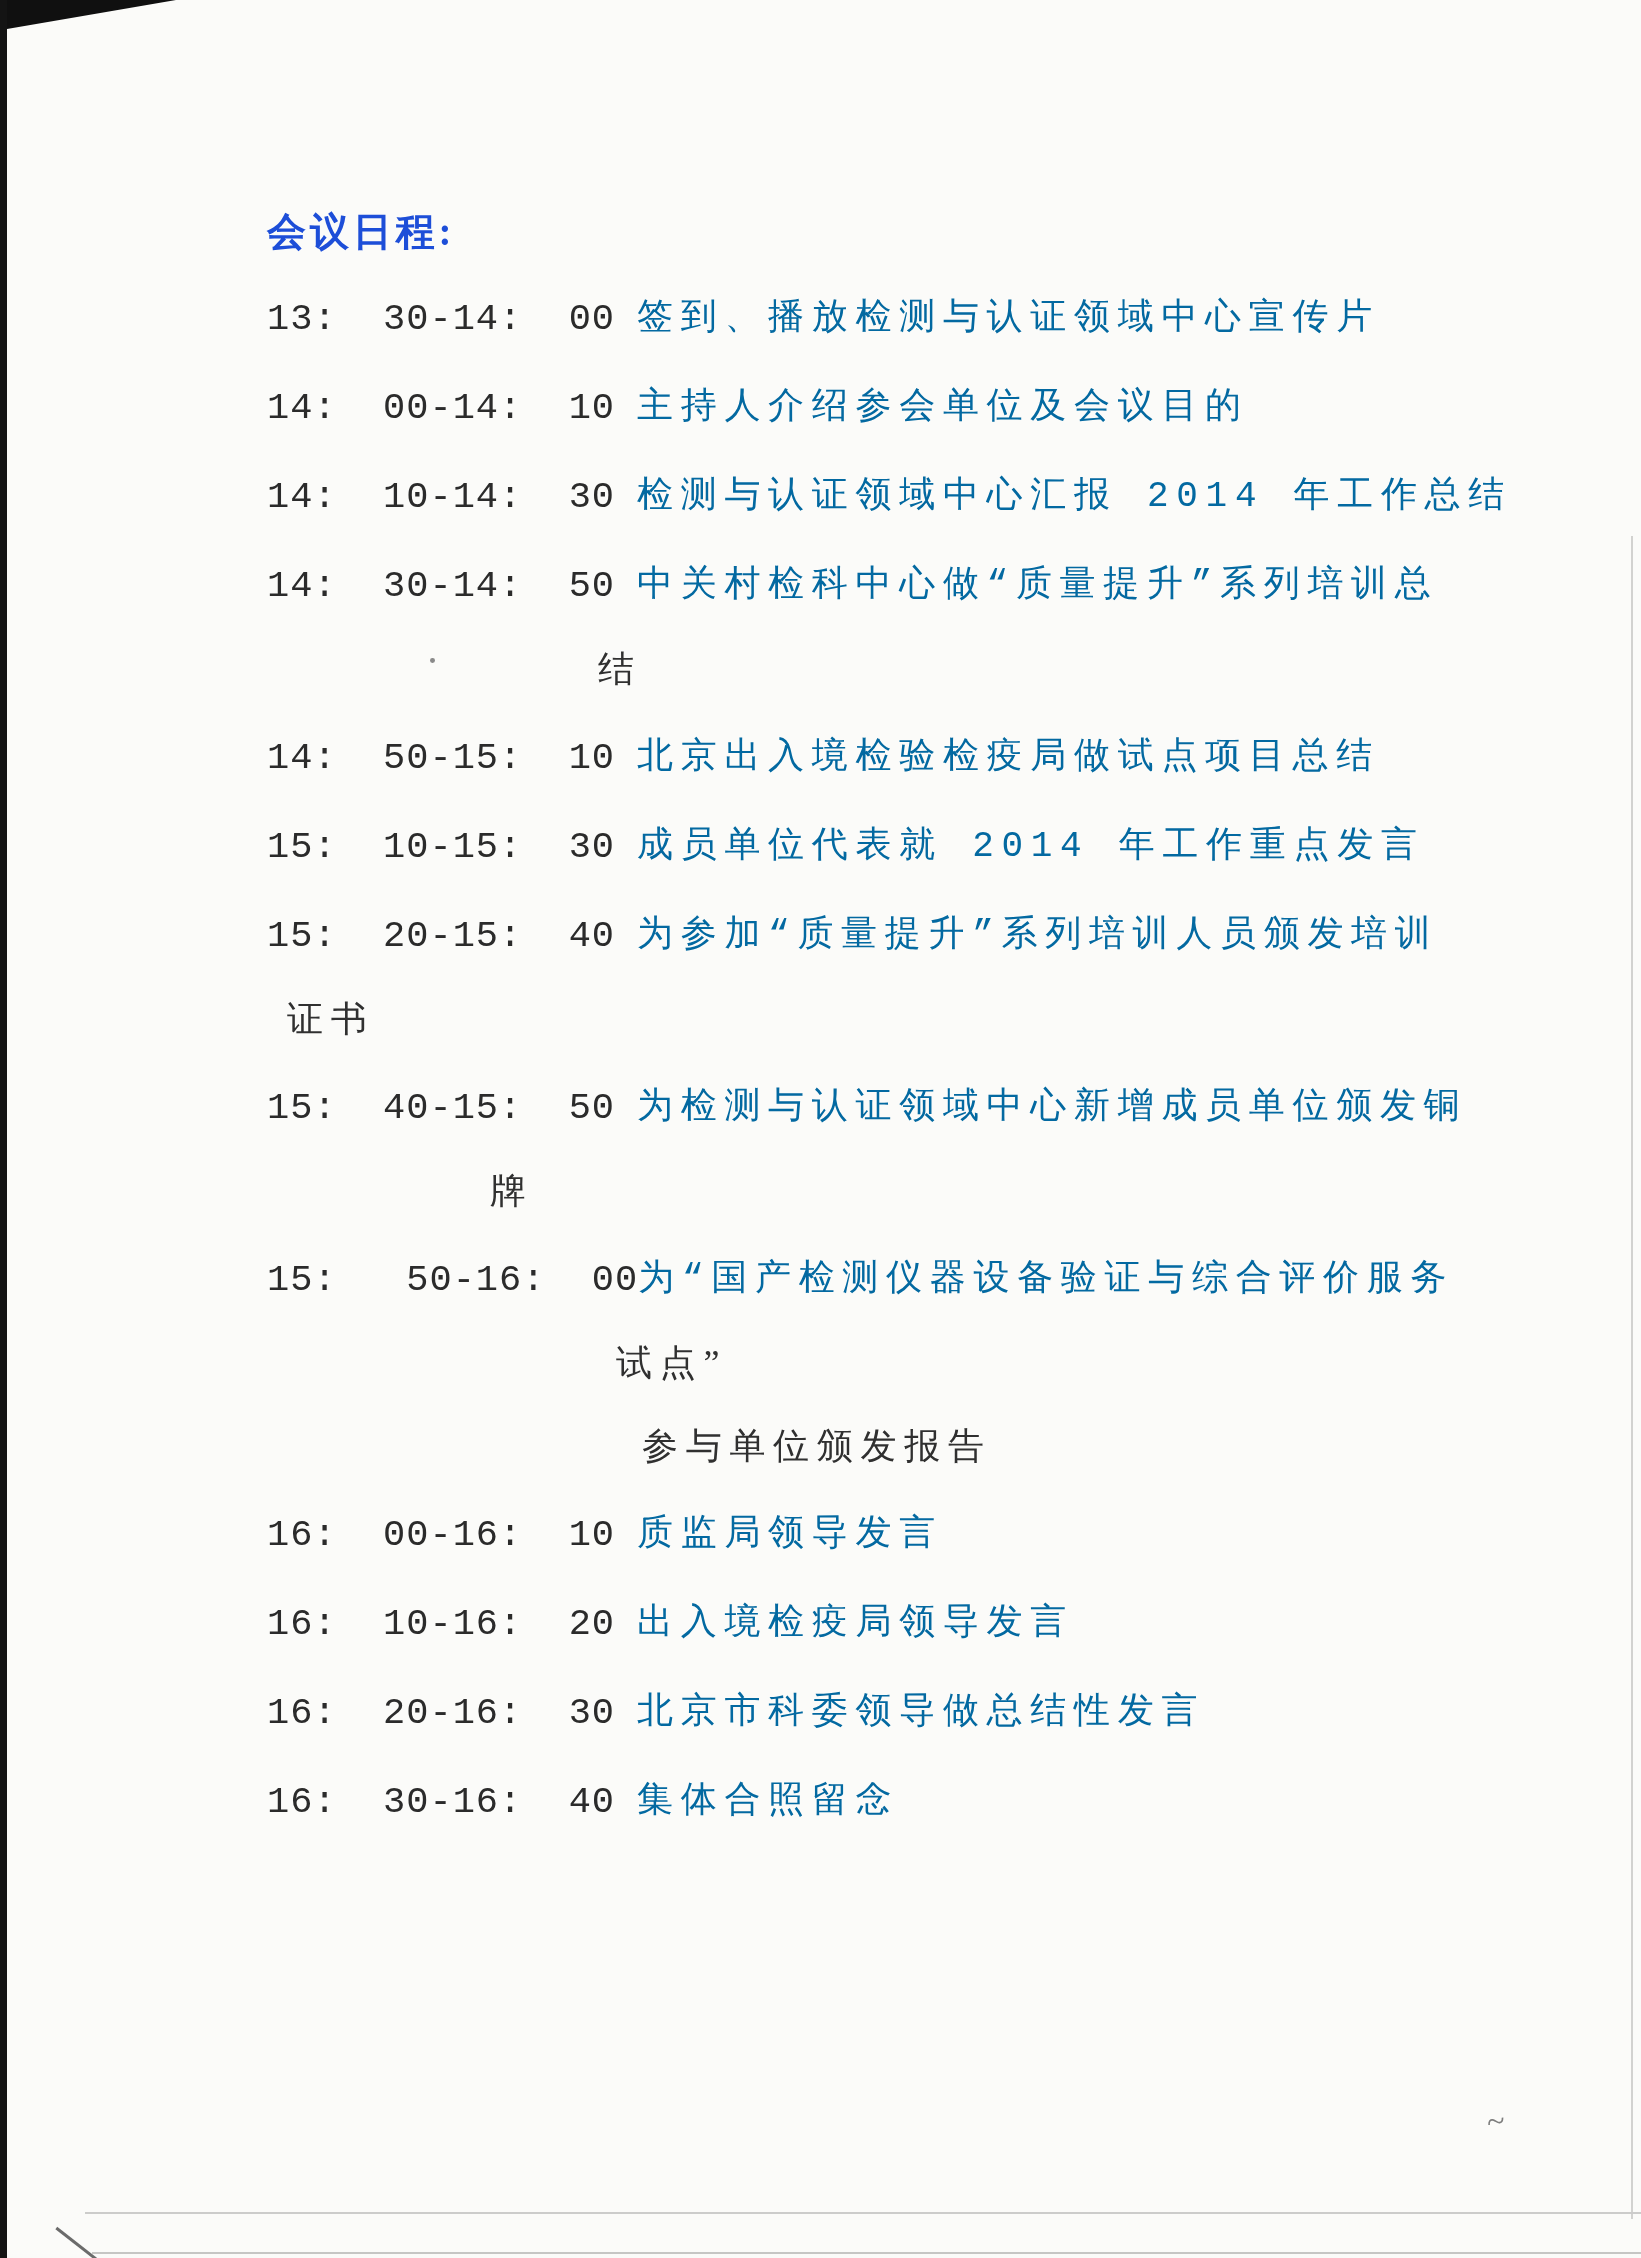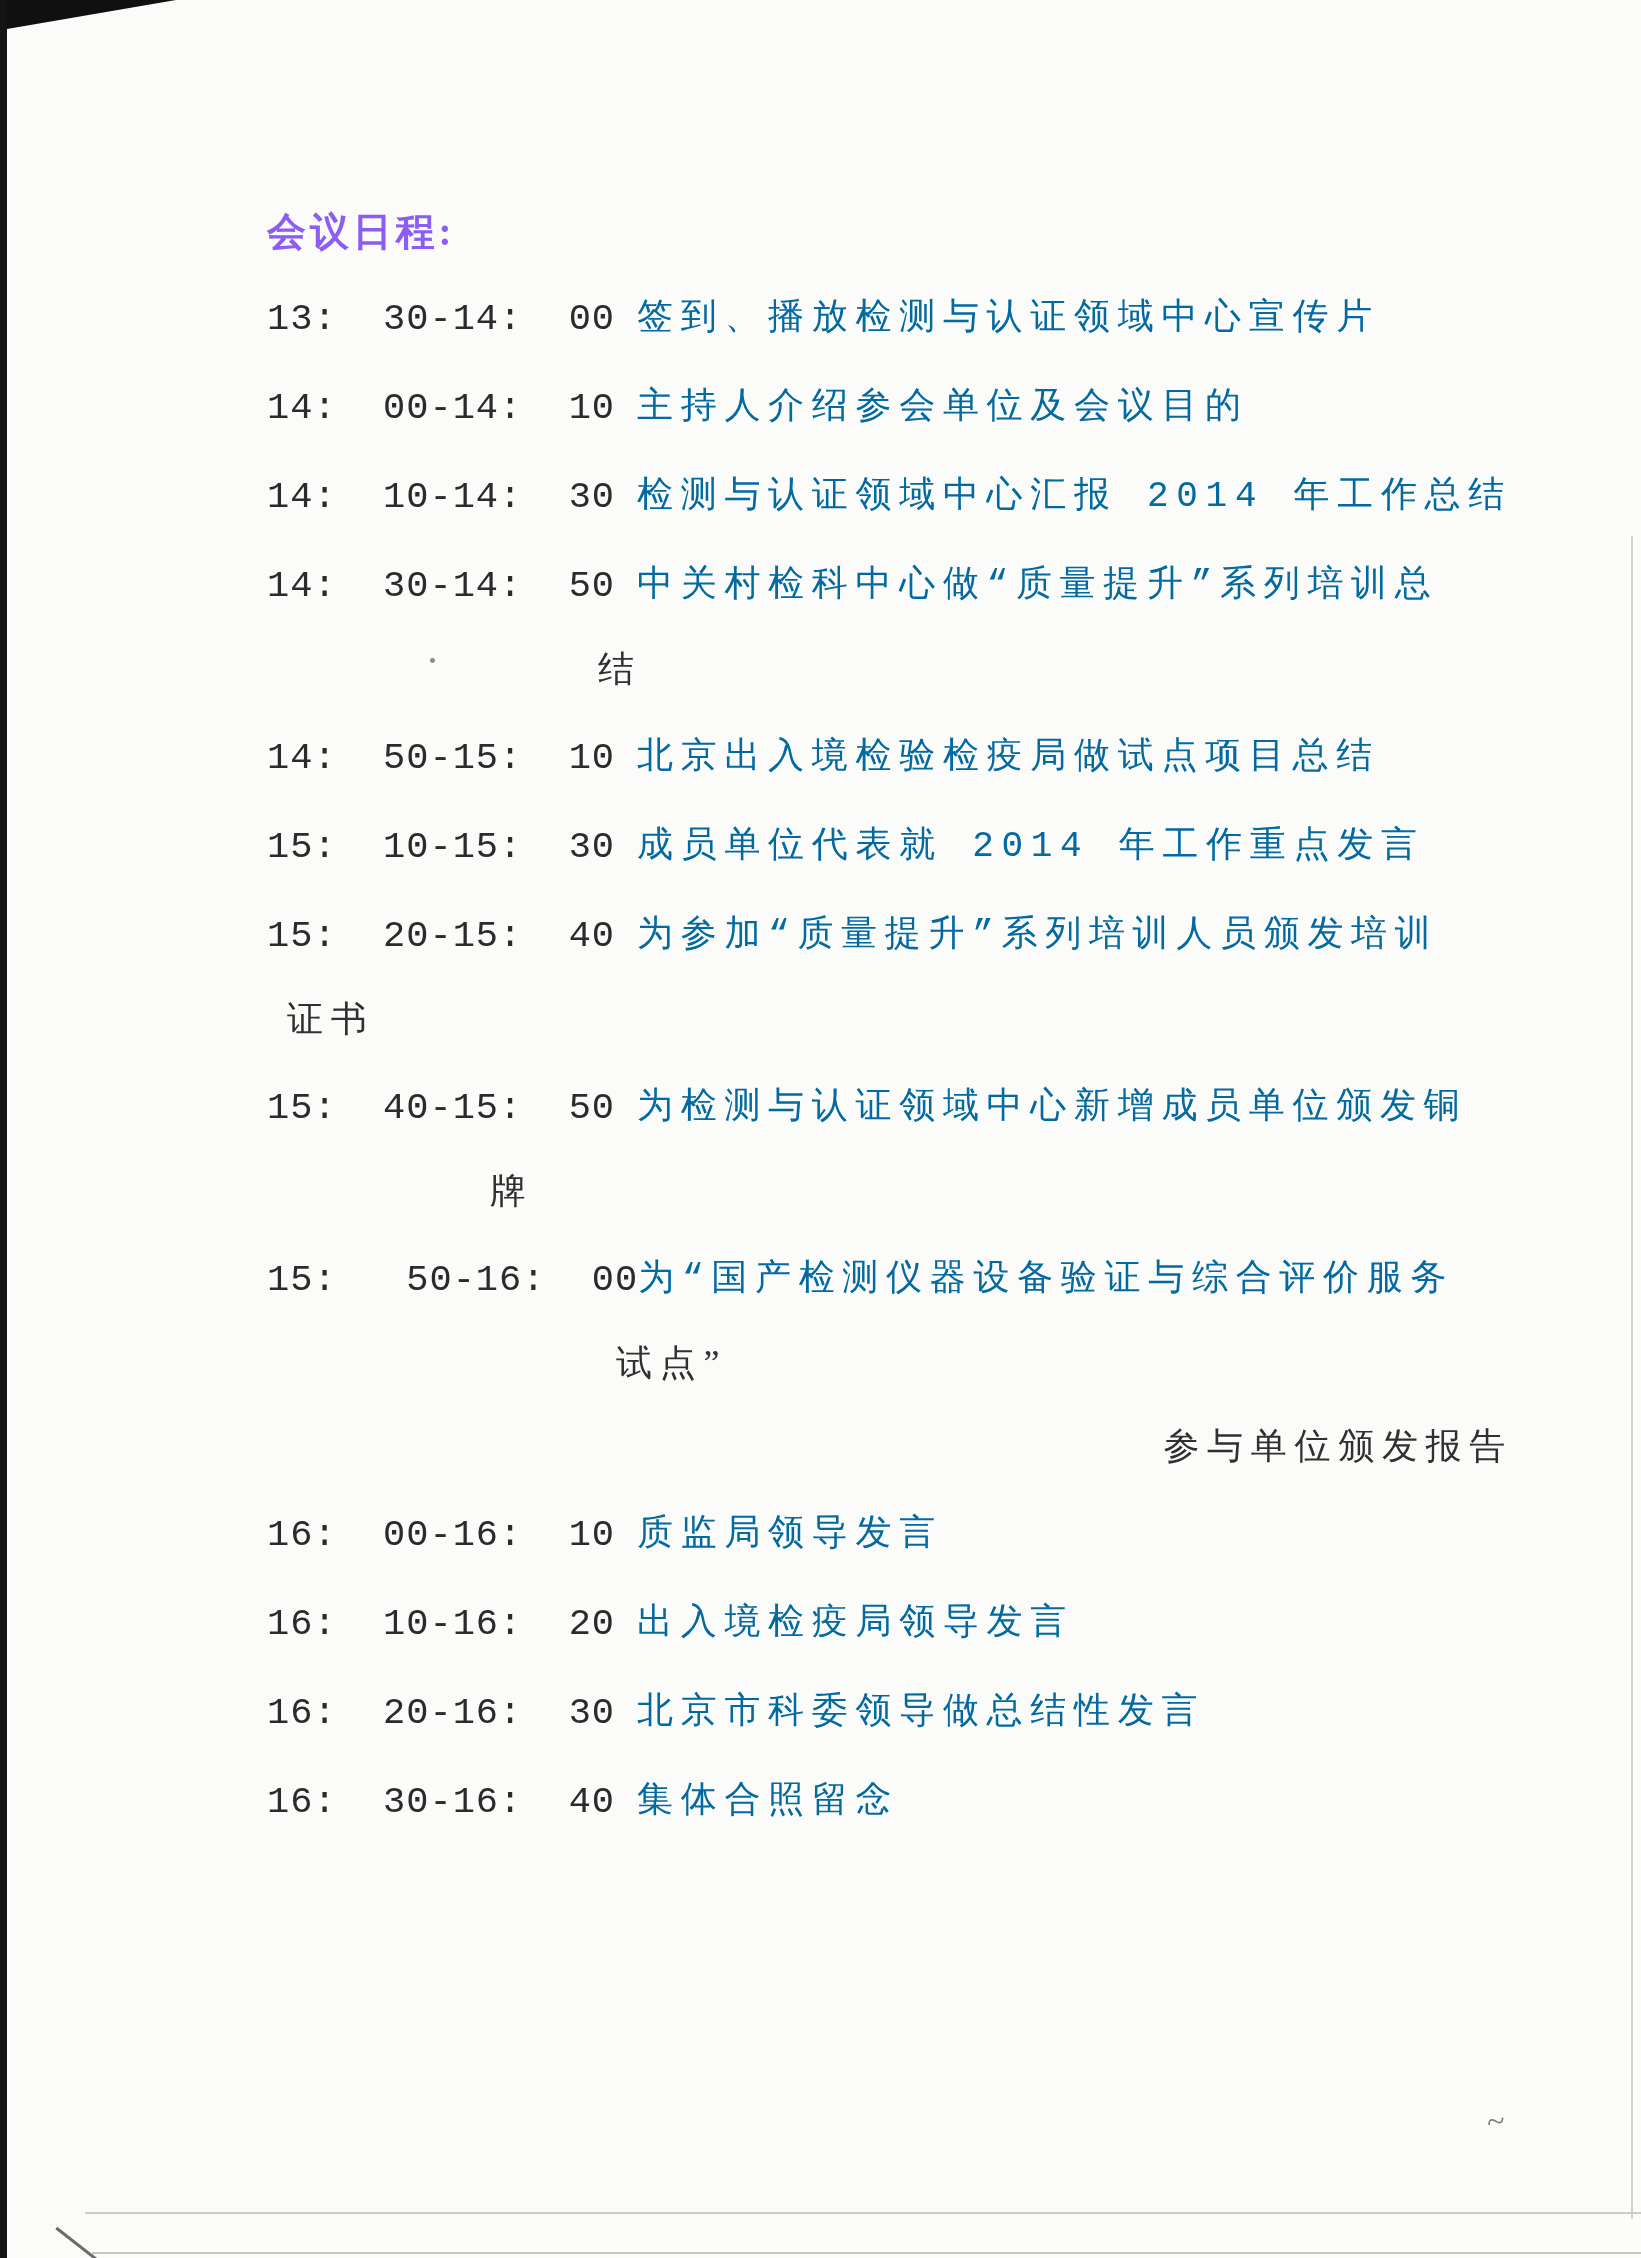--- a/index.html
+++ b/index.html
@@ -59,21 +59,21 @@
     left: 267px;
     top: 208px;
     width: 1246px;
   }
   .doc-title {
     font-size: 39px;
     font-weight: bold;
     letter-spacing: 3.9px;
     line-height: 48px;
     margin-bottom: 39px;
-    color: #8b5cf6;
+    color: #1d4ed8;
   }
   .row {
     display: flex;
     line-height: 48px;
     font-size: 36px;
     margin-bottom: 41px;
     font-family: Liberation Mono, monospace;
   }
   .time {
     flex: 0 0 370px;
@@ -92,21 +92,21 @@
     font-size: 36px;
     letter-spacing: 7.7px;
     margin-top: 35px;
     white-space: nowrap;
     color: #303030;
   }
   .ml-jie   { margin-left: 331px; }
   .ml-zs    { margin-left: 20px; }
   .ml-pai   { margin-left: 223px; }
   .ml-sd    { margin-left: 349px; }
-  .ml-canyu { margin-left: 375px; text-align: right; }
+  .ml-canyu { margin-left: 375px; }
 </style>
 </head>
 <body>
 
 <div class="edge-left"></div>
 <div class="corner-wedge"></div>
 <div class="line-right"></div>
 <div class="line-bottom"></div>
 <div class="line-bottom-edge"></div>
 <div class="corner-slash"></div>

